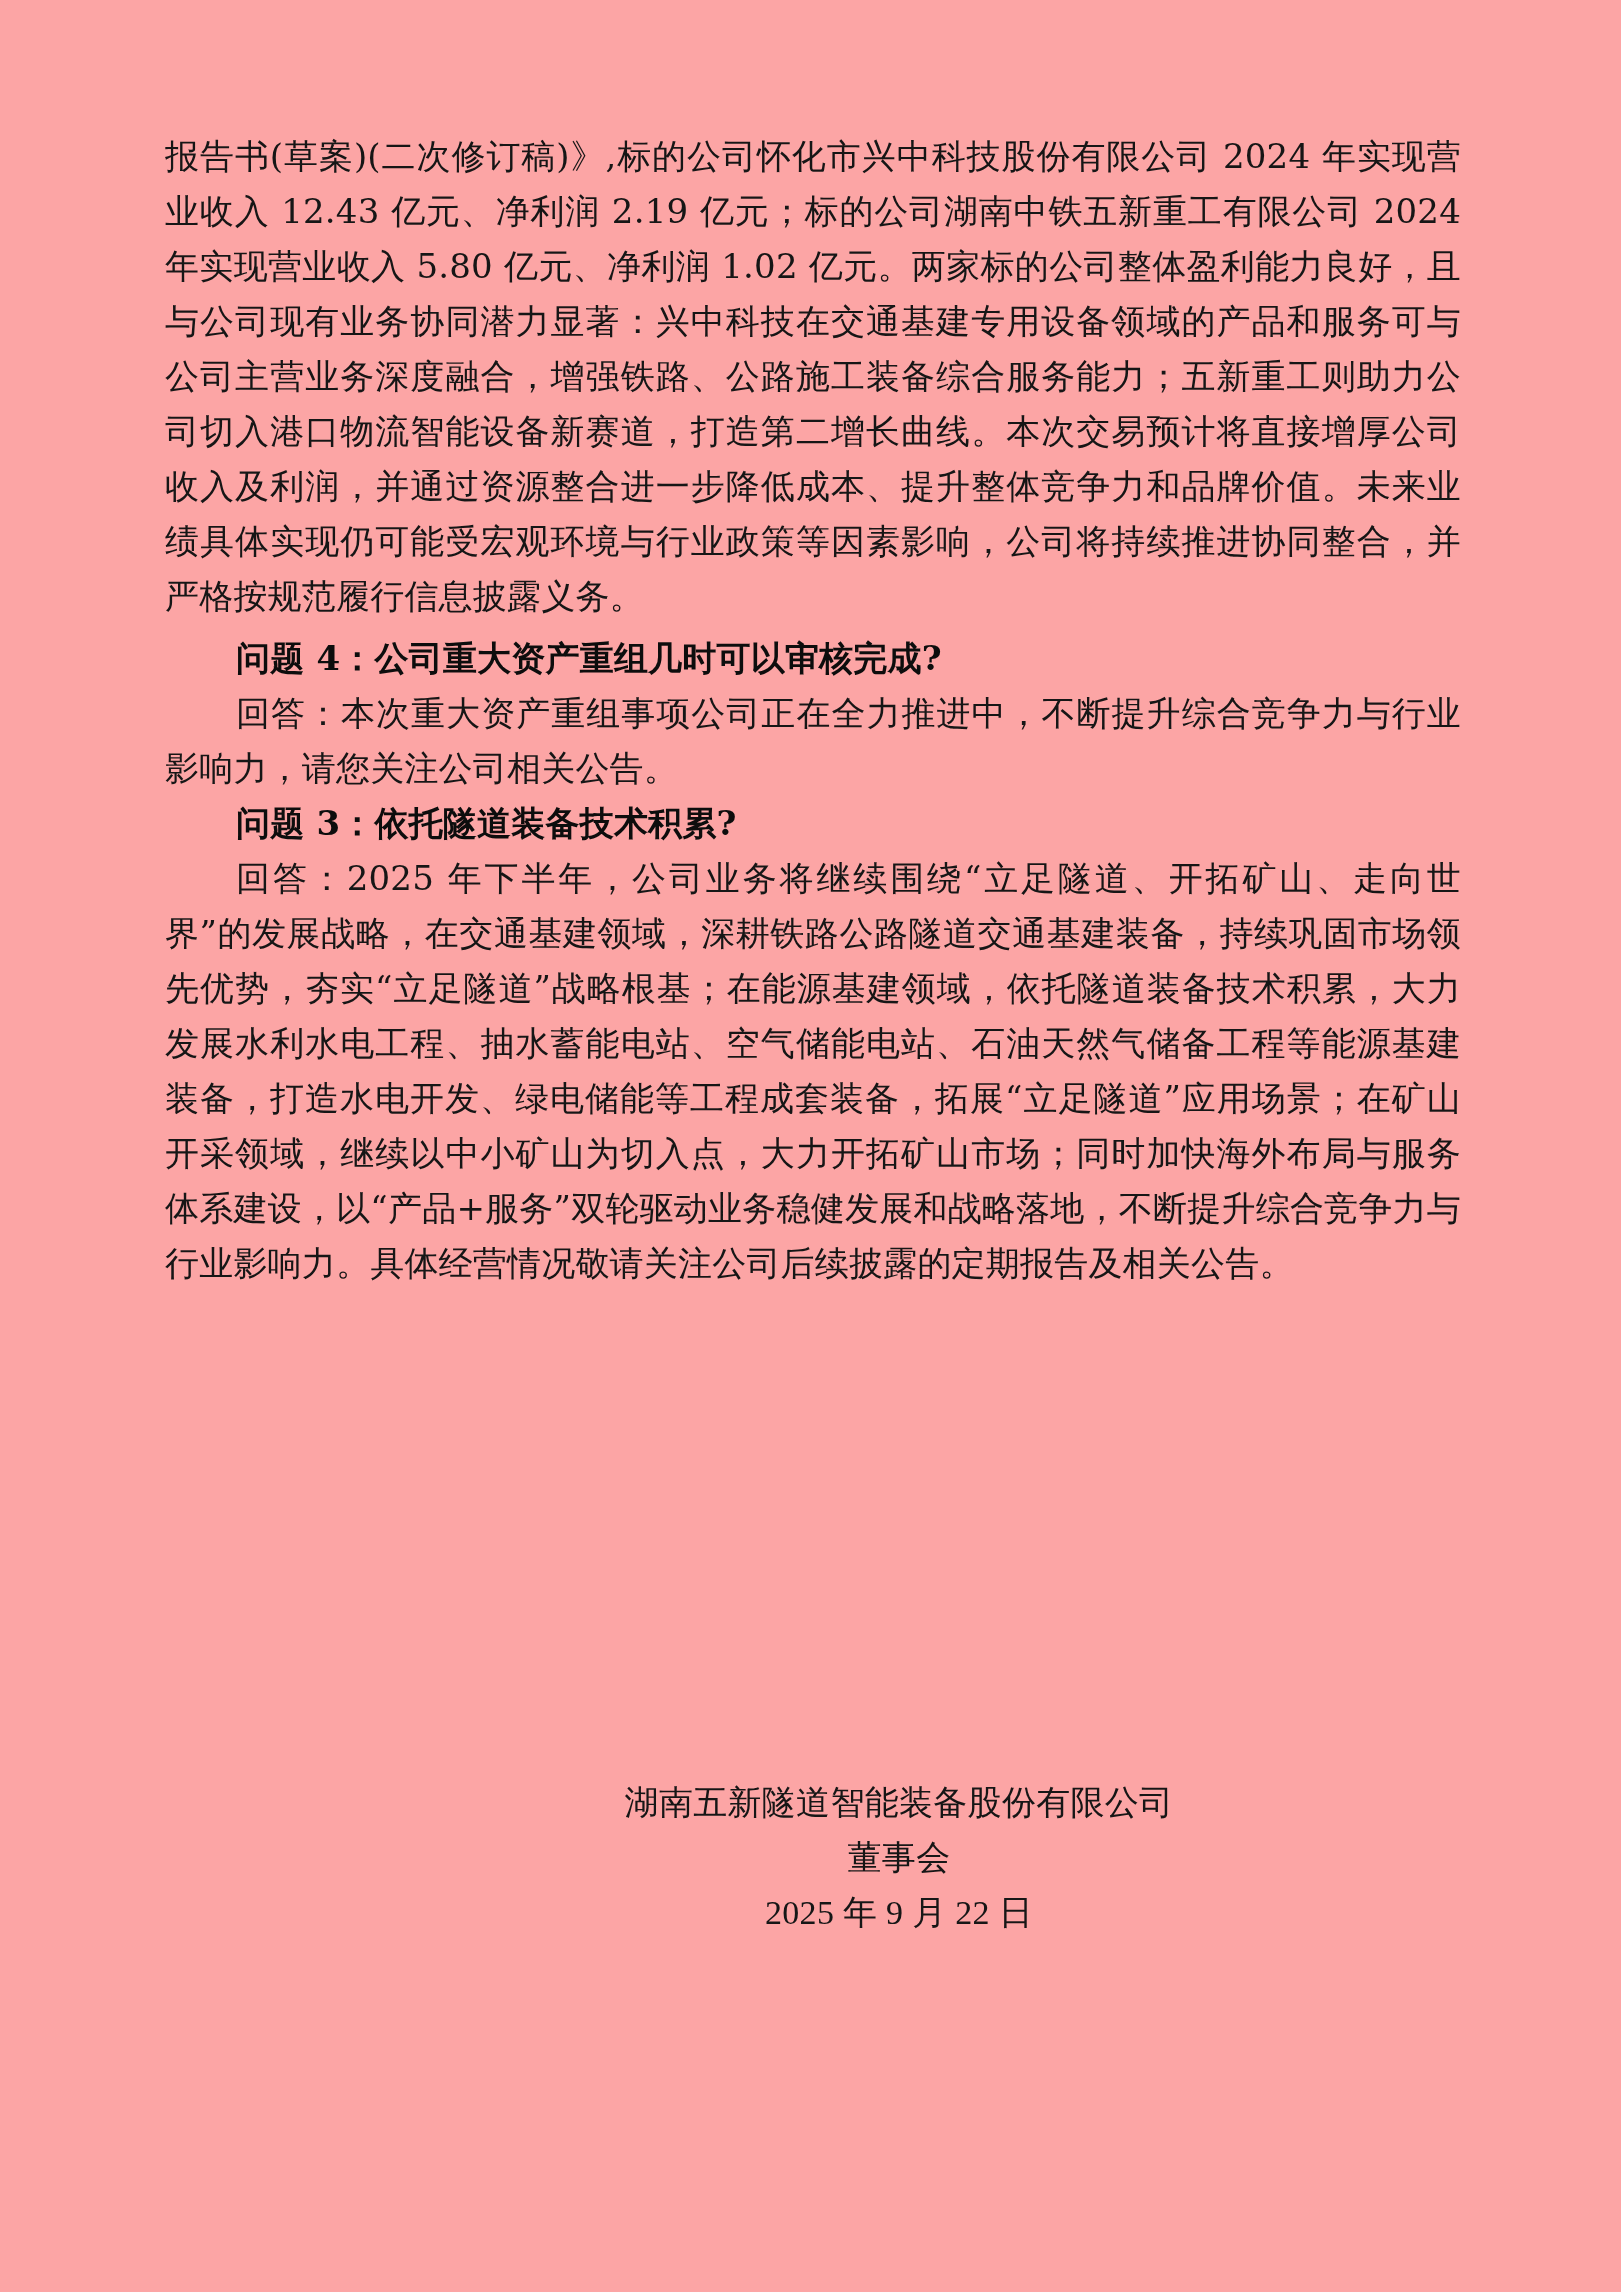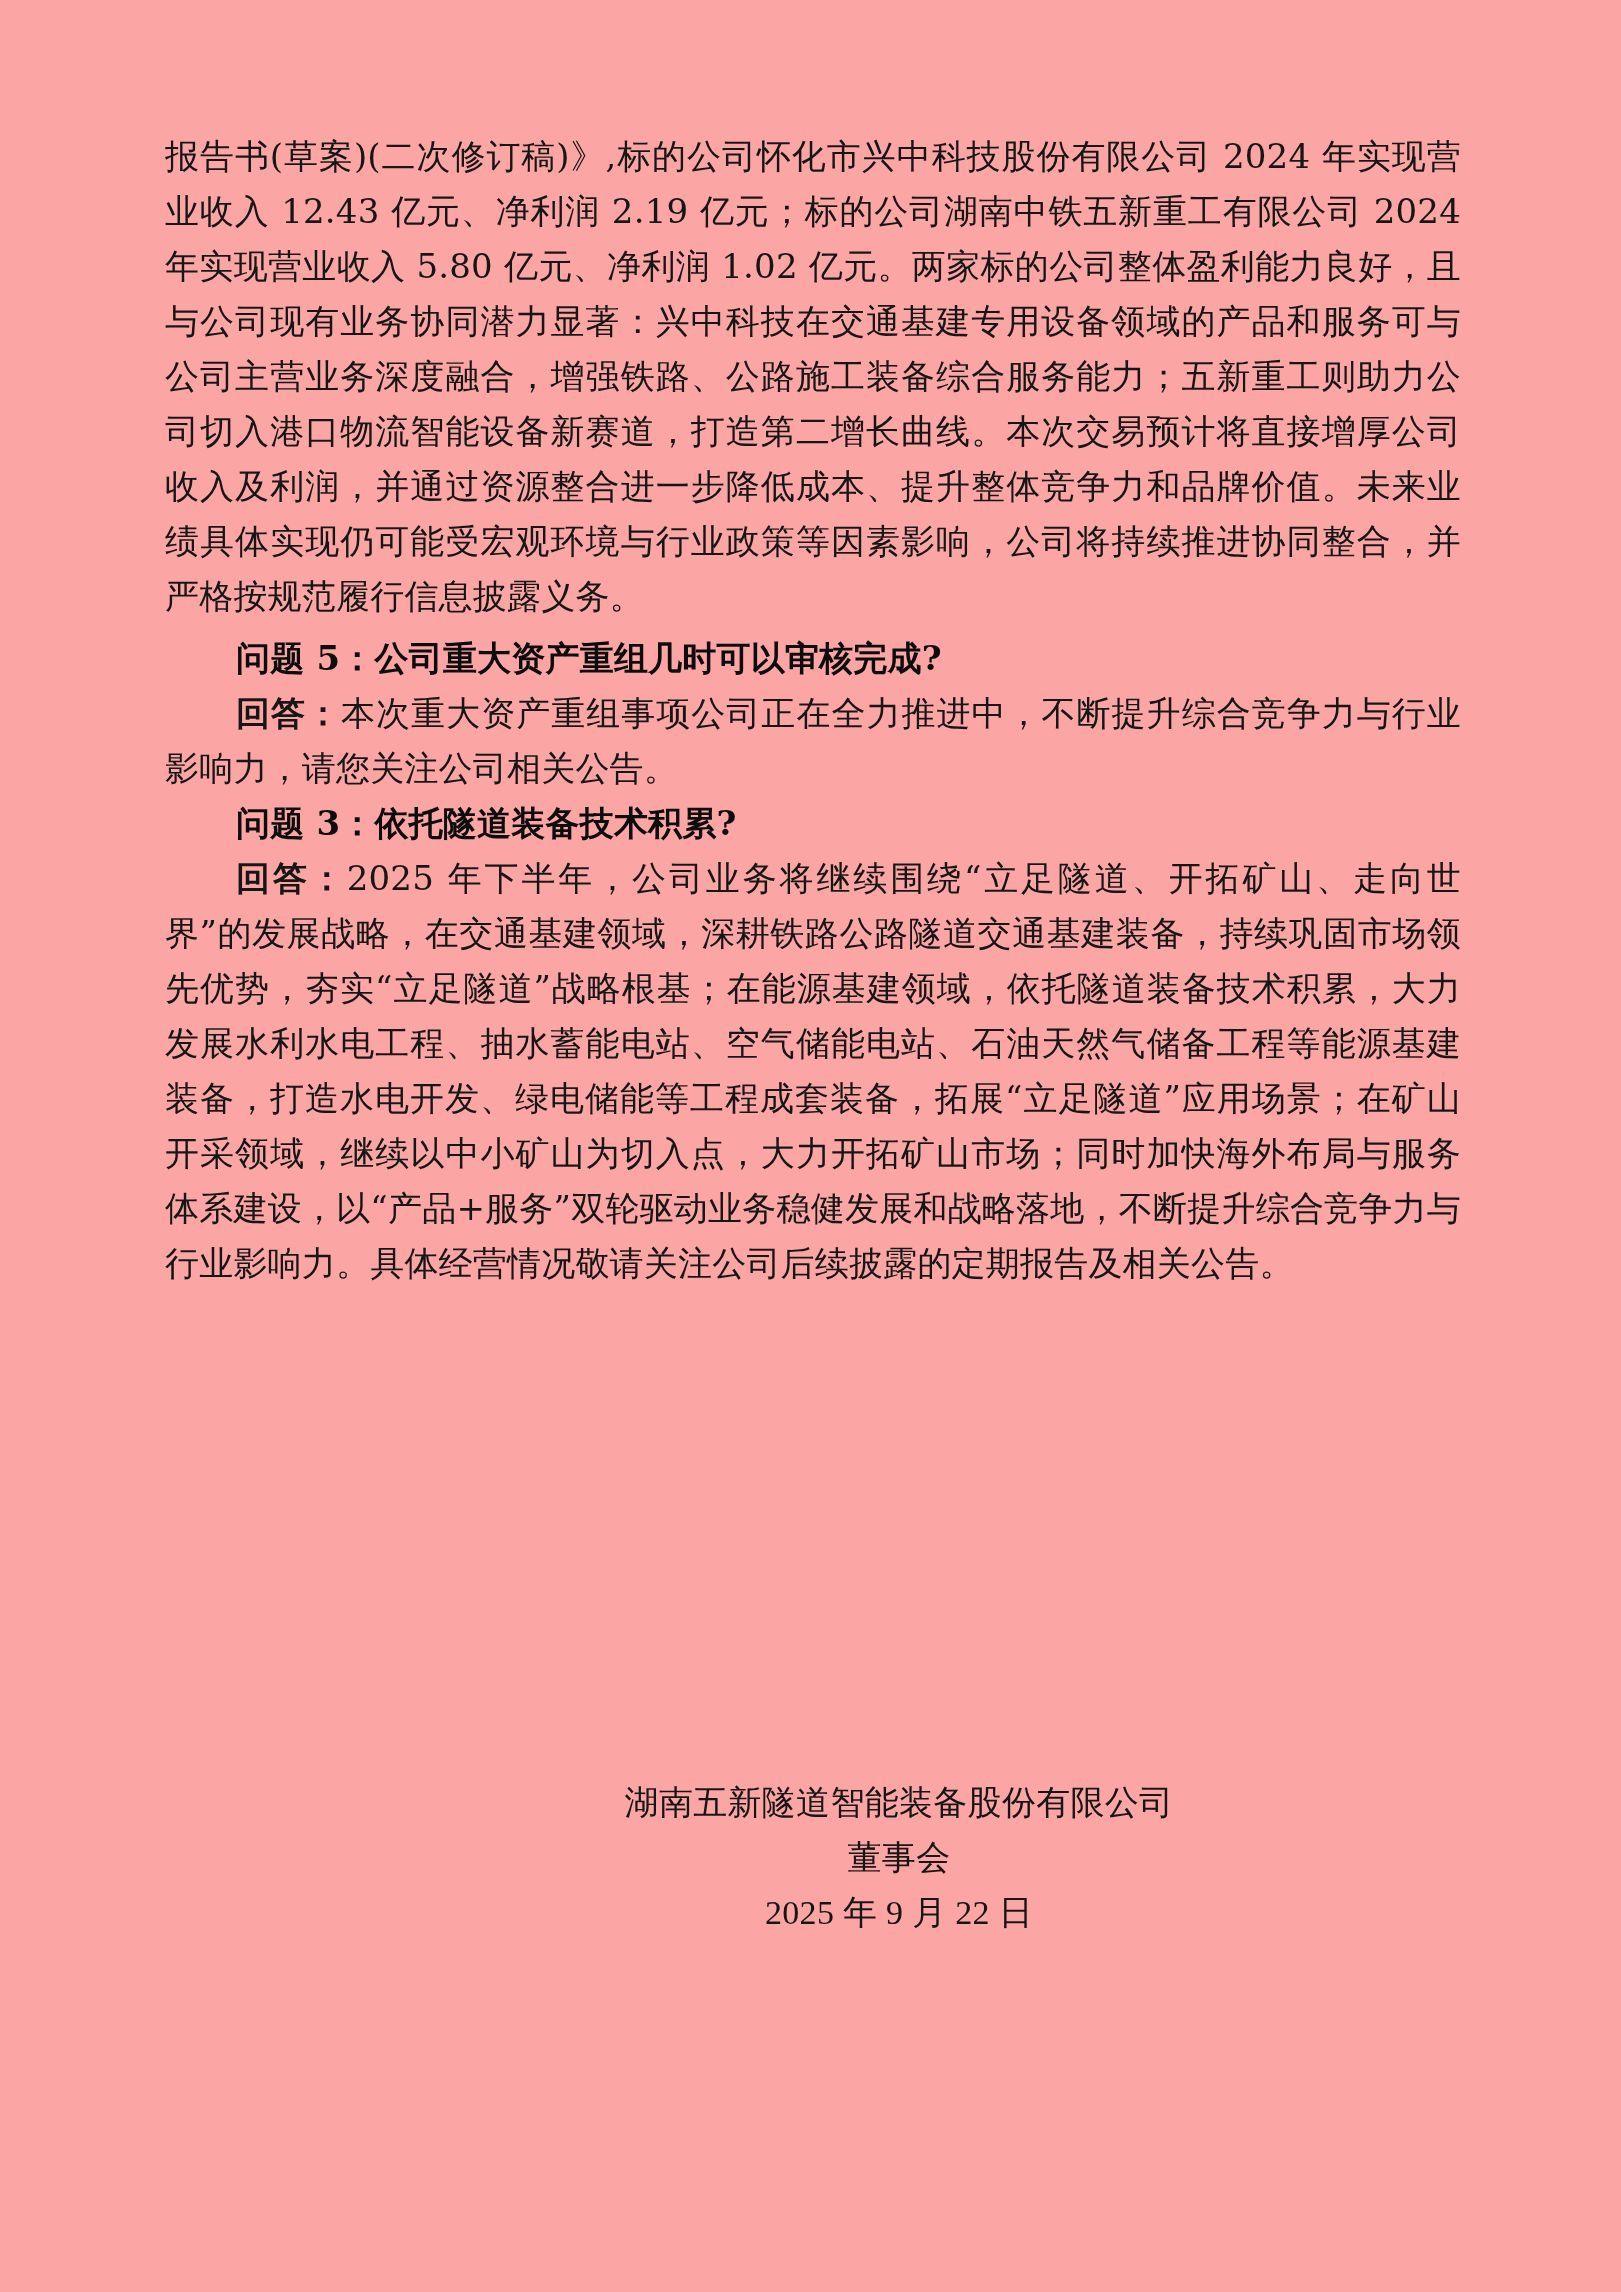--- a/index.html
+++ b/index.html
@@ -38,21 +38,21 @@
     word-break: break-all;
     color: #161616;
   }
   .para.indent {
     text-indent: 71px;
   }
   .para.qa {
     margin-top: 0px;
   }
   .lead {
-    font-weight: bold;
+    font-weight: normal;
   }
   .heading {
     font-size: 34px;
     line-height: 55px;
     text-indent: 71px;
     font-weight: bold;
     margin: 0;
     color: #0d0d0d;
     letter-spacing: 0.2px;
   }
@@ -78,21 +78,21 @@
 <body>
 
 <div class="page">
 
   <div class="content">
 
     <p class="para">报告书(草案)(二次修订稿)》,标的公司怀化市兴中科技股份有限公司 2024 年实现营业收入 12.43 亿元、净利润 2.19 亿元；标的公司湖南中铁五新重工有限公司 2024 年实现营业收入 5.80 亿元、净利润 1.02 亿元。两家标的公司整体盈利能力良好，且与公司现有业务协同潜力显著：兴中科技在交通基建专用设备领域的产品和服务可与公司主营业务深度融合，增强铁路、公路施工装备综合服务能力；五新重工则助力公司切入港口物流智能设备新赛道，打造第二增长曲线。本次交易预计将直接增厚公司收入及利润，并通过资源整合进一步降低成本、提升整体竞争力和品牌价值。未来业绩具体实现仍可能受宏观环境与行业政策等因素影响，公司将持续推进协同整合，并严格按规范履行信息披露义务。</p>
 
     <div class="spacer-sm"></div>
 
-    <p class="heading"><span>问题 5：</span><span>公司重大资产重组几时可以审核完成?</span></p>
+    <p class="heading"><span>问题 4：</span><span>公司重大资产重组几时可以审核完成?</span></p>
 
     <p class="para indent qa"><span class="lead">回答：</span><span>本次重大资产重组事项公司正在全力推进中，不断提升综合竞争力与行业影响力，请您关注公司相关公告。</span></p>
 
     <p class="heading"><span>问题 3：</span><span>依托隧道装备技术积累?</span></p>
 
     <p class="para indent qa"><span class="lead">回答：</span><span>2025 年下半年，公司业务将继续围绕“立足隧道、开拓矿山、走向世界”的发展战略，在交通基建领域，深耕铁路公路隧道交通基建装备，持续巩固市场领先优势，夯实“立足隧道”战略根基；在能源基建领域，依托隧道装备技术积累，大力发展水利水电工程、抽水蓄能电站、空气储能电站、石油天然气储备工程等能源基建装备，打造水电开发、绿电储能等工程成套装备，拓展“立足隧道”应用场景；在矿山开采领域，继续以中小矿山为切入点，大力开拓矿山市场；同时加快海外布局与服务体系建设，以“产品+服务”双轮驱动业务稳健发展和战略落地，不断提升综合竞争力与行业影响力。具体经营情况敬请关注公司后续披露的定期报告及相关公告。</span></p>
 
 
   </div>
 

